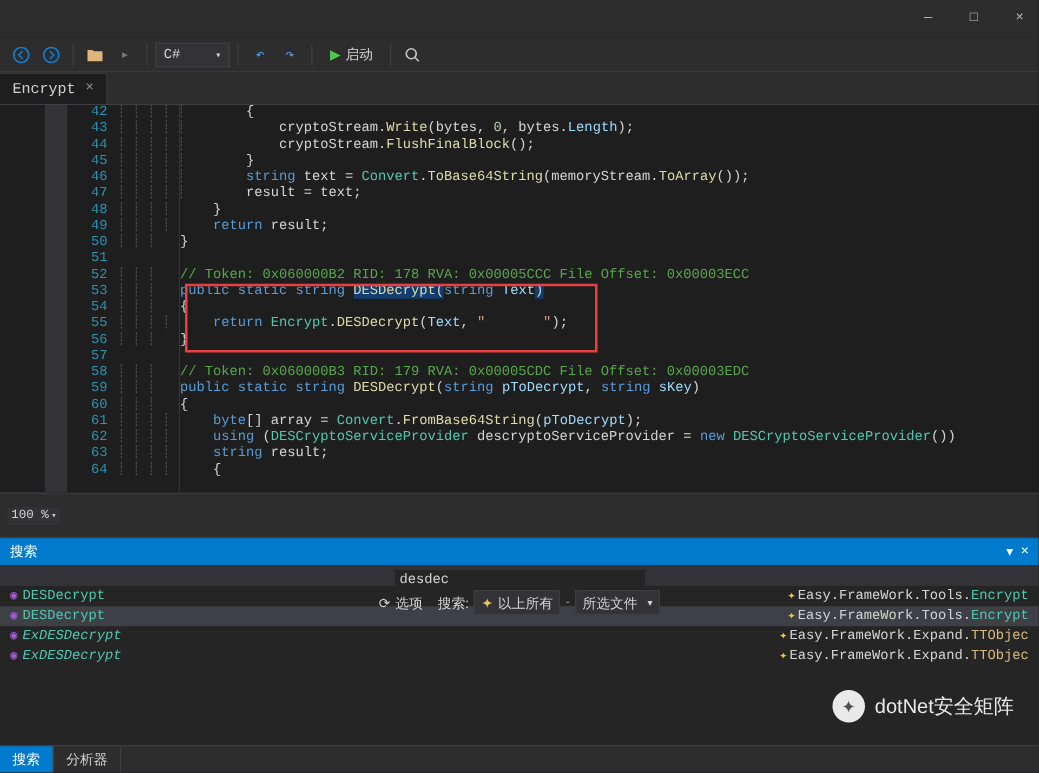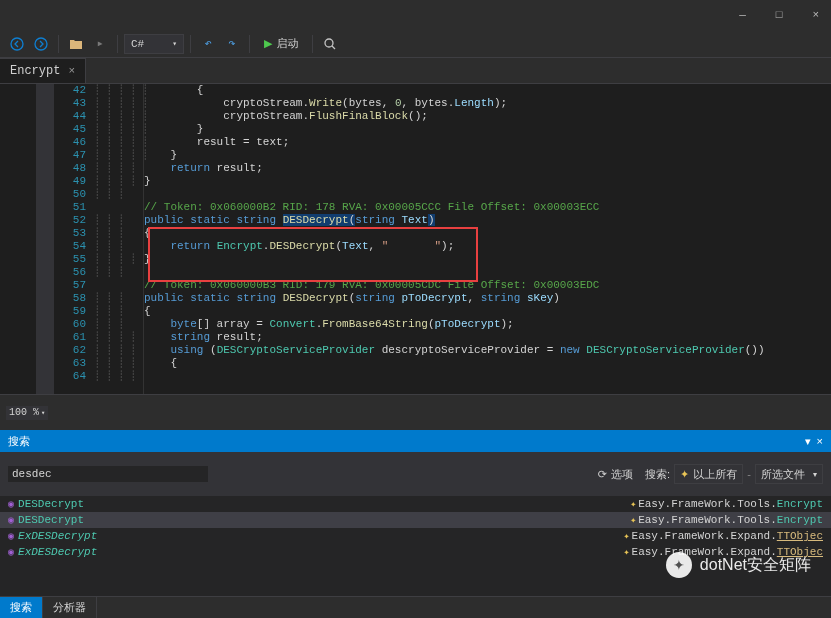--- a/index.html
+++ b/index.html
@@ -38,35 +38,35 @@
 .hl { background:#113d6f; }
 
 .redbox { position:absolute; border:2px solid #e84040; pointer-events:none; }
 
 .zoomrow { height:36px; background:#2d2d2d; border-top:1px solid #3e3e42; display:flex; align-items:center; padding-left:6px; font-size:10px; color:#d4d4d4; }
 .zoom-combo { background:#333337; border:none; color:#d4d4d4; font-size:10px; padding:0 3px; height:14px; display:flex; align-items:center; }
 
 .search-panel { background:#252526; border-top:1px solid #007acc; }
 .search-title { background:#007acc; color:#fff; padding:3px 8px; display:flex; justify-content:space-between; font-family:"Microsoft YaHei",sans-serif; font-size:11px; align-items:center; }
 .search-title .right { display:flex; gap:6px; font-size:11px; }
-.search-bar { background:#333337; padding:4px 8px; display:flex; align-items:center; justify-content:space-between; height:44px; }
+.search-bar { background:#333337; padding:4px 8px; display:flex; align-items:center; justify-content:space-between; height:17px;flex-direction:column; }
 .search-input { background:#252526; color:#d4d4d4; border:none; font-size:11px; padding:2px 4px; width:200px; font-family:inherit; }
 .search-ctrl { display:flex; align-items:center; gap:4px; color:#d4d4d4; font-size:11px; font-family:"Microsoft YaHei",sans-serif; }
 .search-combo { background:#333337; border:1px solid #3e3e42; color:#d4d4d4; padding:1px 5px; font-size:11px; height:20px;display:flex;align-items:center;gap:4px; }
 
 .results { background:#252526; height:168px; font-size:11px; }
 .result-row { display:flex; justify-content:space-between; padding:2px 8px; }
 .result-row.sel { background:#3f3f46; }
 .result-row .left { display:flex; gap:4px; align-items:center; }
 .r-icon { color:#a160d4; font-size:10px; }
 .r-name { color:#4ec9b0; }
 .r-name.i { font-style:italic; }
 .r-path { color:#d4d4d4; }
 .r-path .gr { color:#4ec9b0; }
-.r-path .ye { color:#d7ba7d;text-decoration:underline; }
+.r-path .ye { color:#d7ba7d; }
 .ypin { color:#e8c456; font-size:10px; margin-right:2px; }
 
 .footer { position:absolute; bottom:0; left:0; right:0; height:22px; background:#2d2d2d; display:flex; border-top:1px solid #3e3e42; }
 .ftab { padding:3px 10px; font-size:11px; color:#d4d4d4; font-family:"Microsoft YaHei",sans-serif; border-right:1px solid #3e3e42; }
 .ftab.active { background:#007acc; color:#fff; }
 
 .watermark { position:absolute; right:20px; bottom:40px; display:flex; align-items:center; gap:8px; color:#fff; font-family:"Microsoft YaHei",sans-serif; font-size:16px; opacity:.9; }
 .wm-icon { width:26px; height:26px; border-radius:50%; background:#fff; display:flex; align-items:center; justify-content:center; color:#555; font-size:14px; }
 </style>
 </head>
@@ -178,37 +178,38 @@
       <div>┊ ┊ ┊ ┊ </div>
       <div>┊ ┊ ┊ ┊ </div>
       <div>┊ ┊ ┊ ┊ </div>
     </div>
   <div class="code" id="code">
     <div class="redbox" style="left:4px;top:143px;width:330px;height:55px"></div>
   <div>        <span>{</span></div>
       <div>            <span>cryptoStream.</span><span class="method">Write</span><span>(bytes, </span><span class="num">0</span><span>, bytes.</span><span class="param">Length</span><span>);</span></div>
       <div>            <span>cryptoStream.</span><span class="method">FlushFinalBlock</span><span>();</span></div>
       <div>        <span>}</span></div>
+      <div>        <span class="kw">string</span><span> text = </span><span class="type">Convert</span><span>.</span><span class="method">ToBase64String</span><span>(memoryStream.</span><span class="method">ToArray</span><span>());</span></div>
       <div>        <span>result = text;</span></div>
       <div>    <span>}</span></div>
       <div>    <span class="kw">return</span><span> result;</span></div>
       <div><span>}</span></div>
       <div></div>
       <div><span class="comment">// Token: 0x060000B2 RID: 178 RVA: 0x00005CCC File Offset: 0x00003ECC</span></div>
       <div><span class="kw">public</span><span> </span><span class="kw">static</span><span> </span><span class="kw">string</span><span> </span><span class="method hl">DESDecrypt</span><span class="hl">(</span><span class="kw">string</span><span> </span><span class="param">Text</span><span class="hl">)</span></div>
       <div><span>{</span></div>
       <div>    <span class="kw">return</span><span> </span><span class="type">Encrypt</span><span>.</span><span class="method">DESDecrypt</span><span>(</span><span class="param">Text</span><span>, </span><span class="str">"       "</span><span>);</span></div>
       <div><span>}</span></div>
       <div></div>
       <div><span class="comment">// Token: 0x060000B3 RID: 179 RVA: 0x00005CDC File Offset: 0x00003EDC</span></div>
       <div><span class="kw">public</span><span> </span><span class="kw">static</span><span> </span><span class="kw">string</span><span> </span><span class="method">DESDecrypt</span><span>(</span><span class="kw">string</span><span> </span><span class="param">pToDecrypt</span><span>, </span><span class="kw">string</span><span> </span><span class="param">sKey</span><span>)</span></div>
       <div><span>{</span></div>
       <div>    <span class="kw">byte</span><span>[] array = </span><span class="type">Convert</span><span>.</span><span class="method">FromBase64String</span><span>(</span><span class="param">pToDecrypt</span><span>);</span></div>
+      <div>    <span class="kw">using</span><span> (</span><span class="type">DESCryptoServiceProvider</span><span> descryptoServiceProvider = </span><span class="kw">new</span><span> </span><span class="type">DESCryptoServiceProvider</span><span>())</span></div>
       <div>    <span class="kw">string</span><span> result;</span></div>
-      <div>    <span class="kw">using</span><span> (</span><span class="type">DESCryptoServiceProvider</span><span> descryptoServiceProvider = </span><span class="kw">new</span><span> </span><span class="type">DESCryptoServiceProvider</span><span>())</span></div>
       <div>    <span>{</span></div>
     </div>
 </div>
 
 <div class="zoomrow">
   <div class="zoom-combo">
       <span>100 %</span> 
       <span style="font-size:7px;margin-left:2px">▾</span>
     </div>
 </div>

